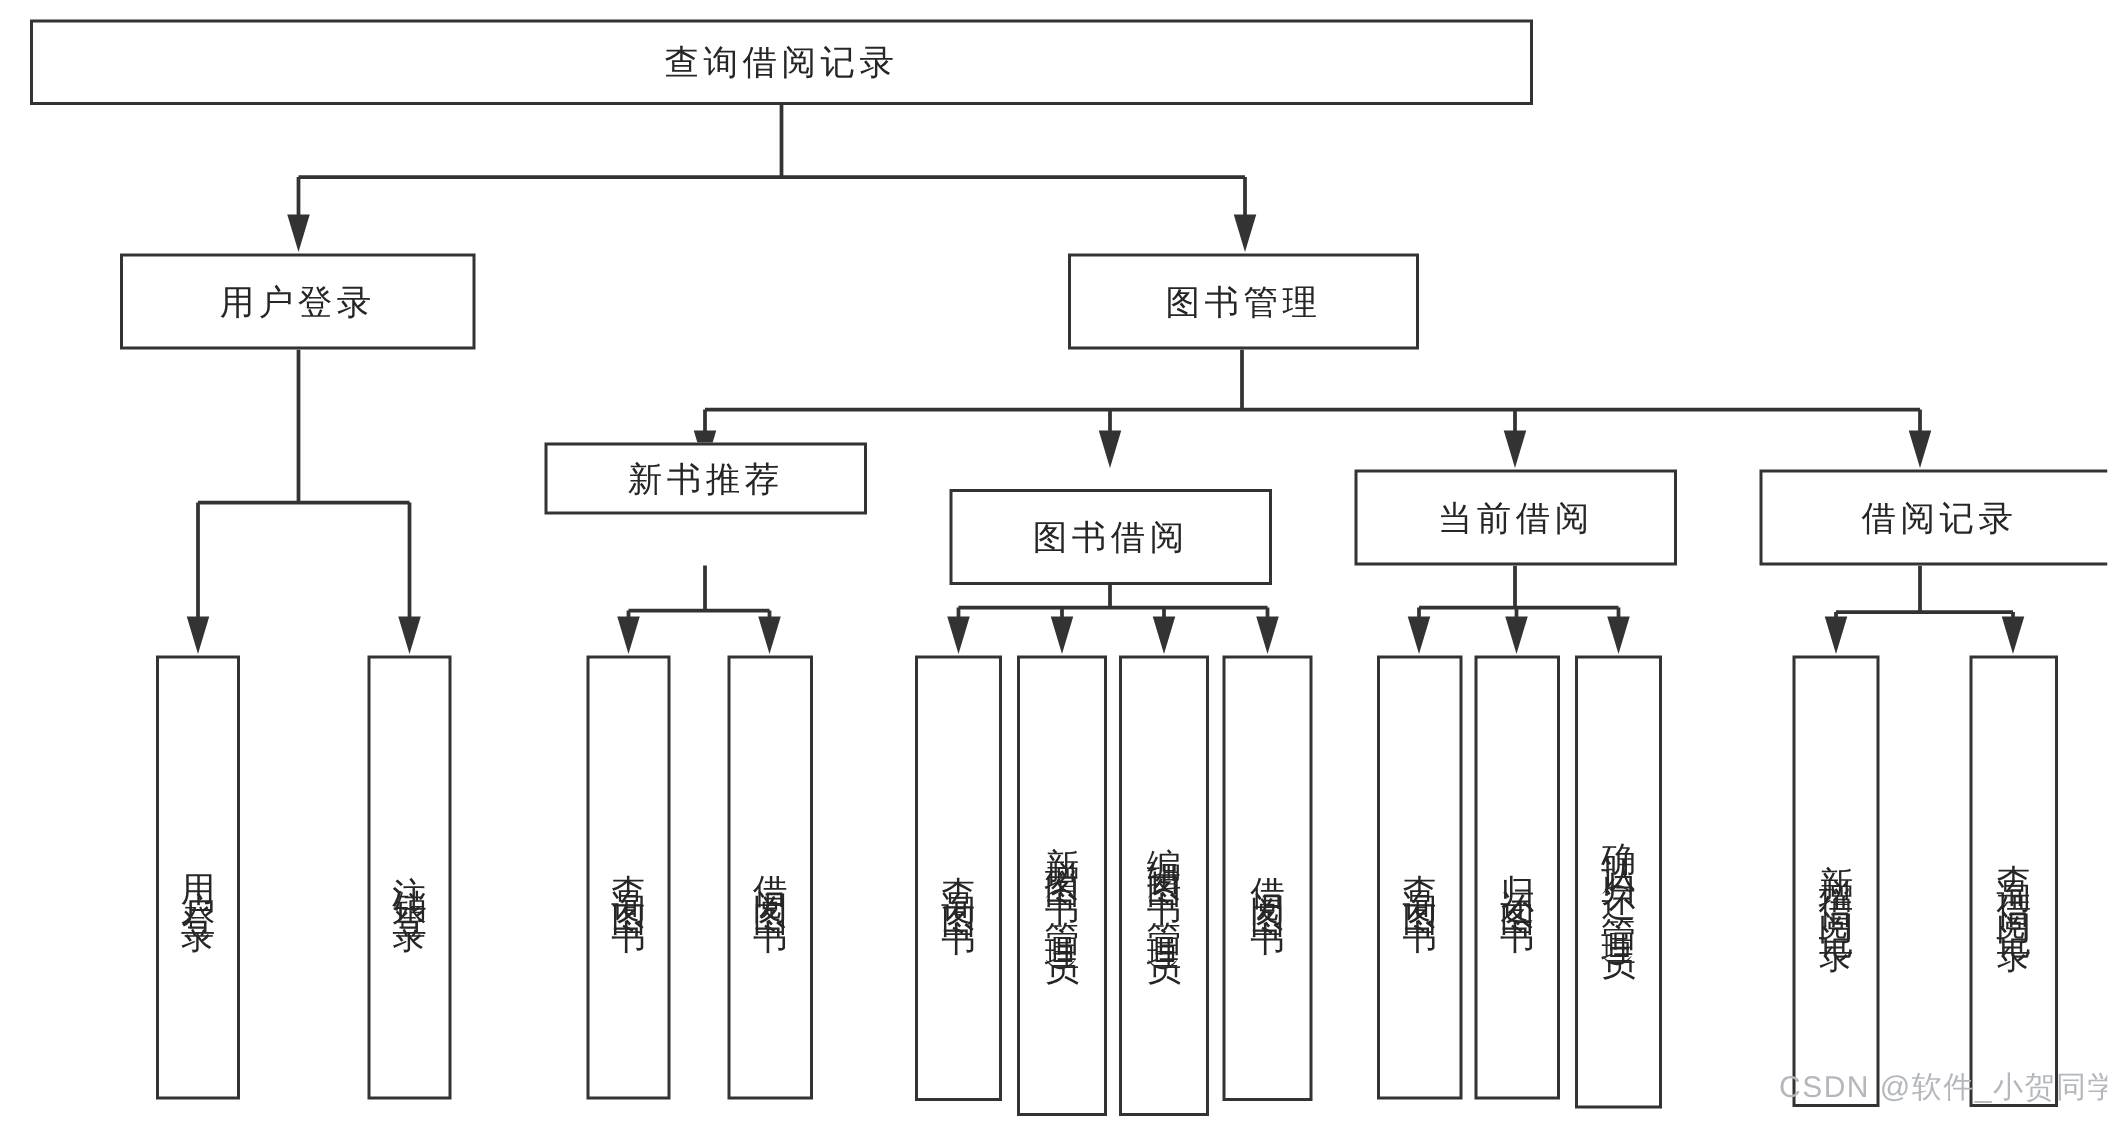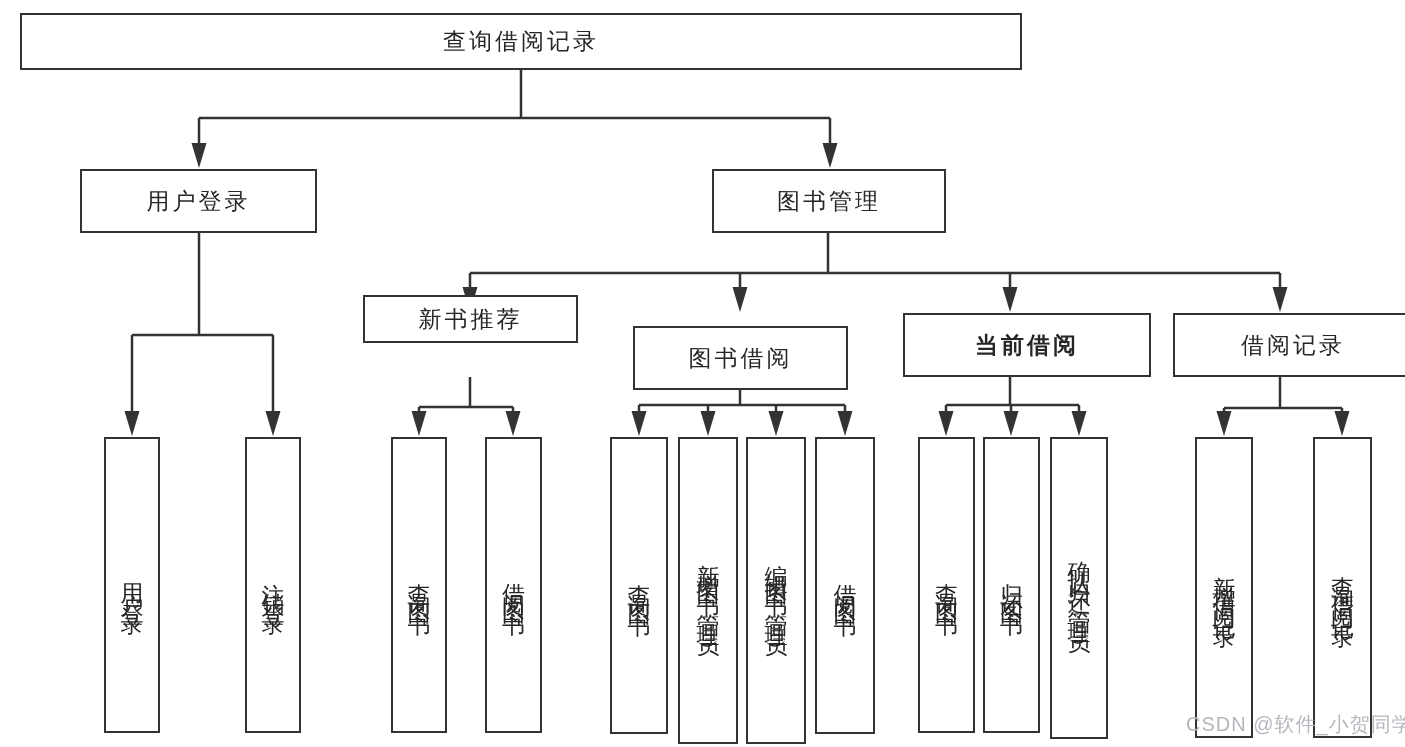--- a/index.html
+++ b/index.html
@@ -104,21 +104,21 @@
   <div class="node h" style="left:712px; top:169px; width:234px; height:64px;">
     <span>图书管理</span>
   </div>
 
   <div class="node h" style="left:363px; top:295px; width:215px; height:48px;">
     <span>新书推荐</span>
   </div>
   <div class="node h" style="left:633px; top:326px; width:215px; height:64px;">
     <span>图书借阅</span>
   </div>
-  <div class="node h" style="left:903px; top:313px; width:248px; height:64px;font-weight:bold;">
+  <div class="node h" style="left:903px; top:313px; width:215px; height:64px;">
     <span>当前借阅</span>
   </div>
   <div class="node h" style="left:1173px; top:313px; width:240px; height:64px;">
     <span>借阅记录</span>
   </div>
 
   <div class="node v" style="left:104px; top:437px; width:56px; height:296px;">
     <span>用户登录</span>
   </div>
   <div class="node v" style="left:245px; top:437px; width:56px; height:296px;">

